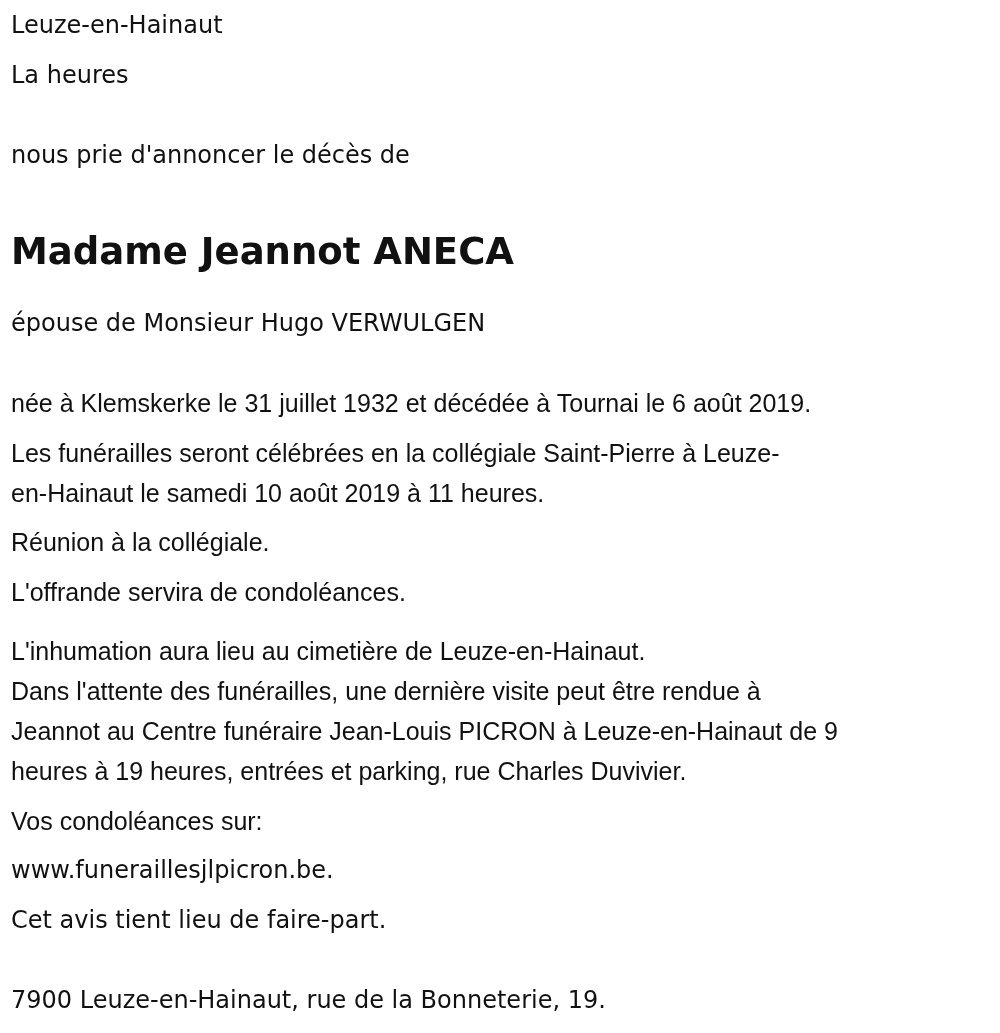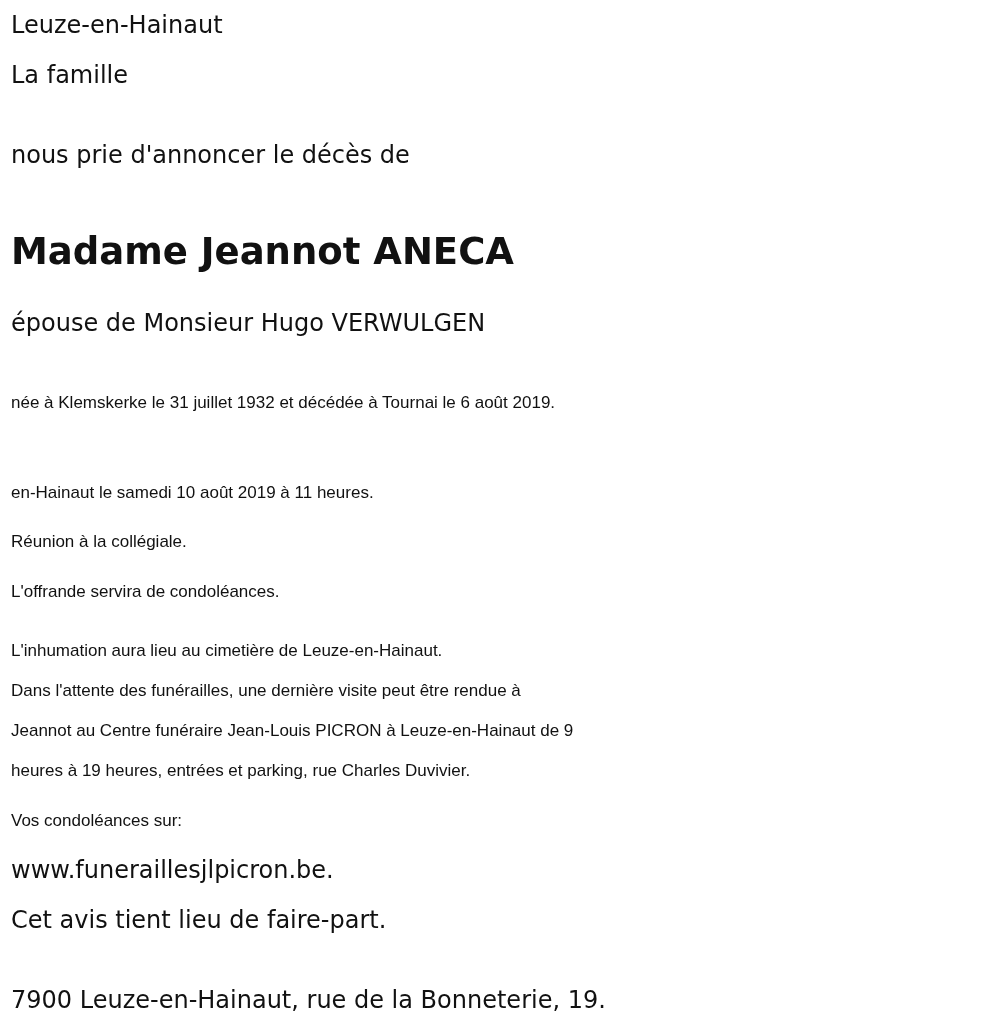--- a/index.html
+++ b/index.html
@@ -8,37 +8,38 @@
     font-family: "DejaVu Sans", "Liberation Sans", sans-serif;
     color: #111111;
   }
   .doc { position: relative; width: 1000px; height: 784px; }
   .line {
     position: absolute; left: 11px;
     font-size: 24px; line-height: 38px;
     white-space: nowrap; letter-spacing: 0px;
     font-family: "DejaVu Sans", sans-serif;
   }
-  .narrow { font-family: "Liberation Sans", sans-serif; font-size: 17px; }
+  .narrow { font-family: "Liberation Sans", sans-serif; font-size: 25px; }
   .title {
     position: absolute; left: 11px; top: 212px;
     font-size: 37px; font-weight: bold; line-height: 48px;
     font-family: "DejaVu Sans", sans-serif; letter-spacing: 0px; margin-top: 16px;
   }
 </style>
 </head>
 <body>
 
 <div class="doc">
   <div class="line" style="top:6px">Leuze-en-Hainaut</div>
-  <div class="line" style="top:56px">La famille</div>
+  <div class="line" style="top:56px">La heures</div>
   <div class="line" style="top:136px">nous prie d'annoncer le décès de</div>
   <div class="title">Madame Jeannot ANECA</div>
   <div class="line" style="top:304px">épouse de Monsieur Hugo VERWULGEN</div>
   <div class="line narrow" style="top:384px">née à Klemskerke le 31 juillet 1932 et décédée à Tournai le 6 août 2019.</div>
+  <div class="line narrow" style="top:434px">Les funérailles seront célébrées en la collégiale Saint-Pierre à Leuze-</div>
   <div class="line narrow" style="top:474px">en-Hainaut le samedi 10 août 2019 à 11 heures.</div>
   <div class="line narrow" style="top:573px">L'offrande servira de condoléances.</div>
   <div class="line narrow" style="top:523px">Réunion à la collégiale.</div>
   <div class="line narrow" style="top:632px">L'inhumation aura lieu au cimetière de Leuze-en-Hainaut.</div>
   <div class="line narrow" style="top:672px">Dans l'attente des funérailles, une dernière visite peut être rendue à</div>
   <div class="line narrow" style="top:712px">Jeannot au Centre funéraire Jean-Louis PICRON à Leuze-en-Hainaut de 9</div>
   <div class="line narrow" style="top:752px">heures à 19 heures, entrées et parking, rue Charles Duvivier.</div>
   <div class="line narrow" style="top:802px">Vos condoléances sur:</div>
   <div class="line" style="top:851px">www.funeraillesjlpicron.be.</div>
   <div class="line" style="top:901px">Cet avis tient lieu de faire-part.</div>

